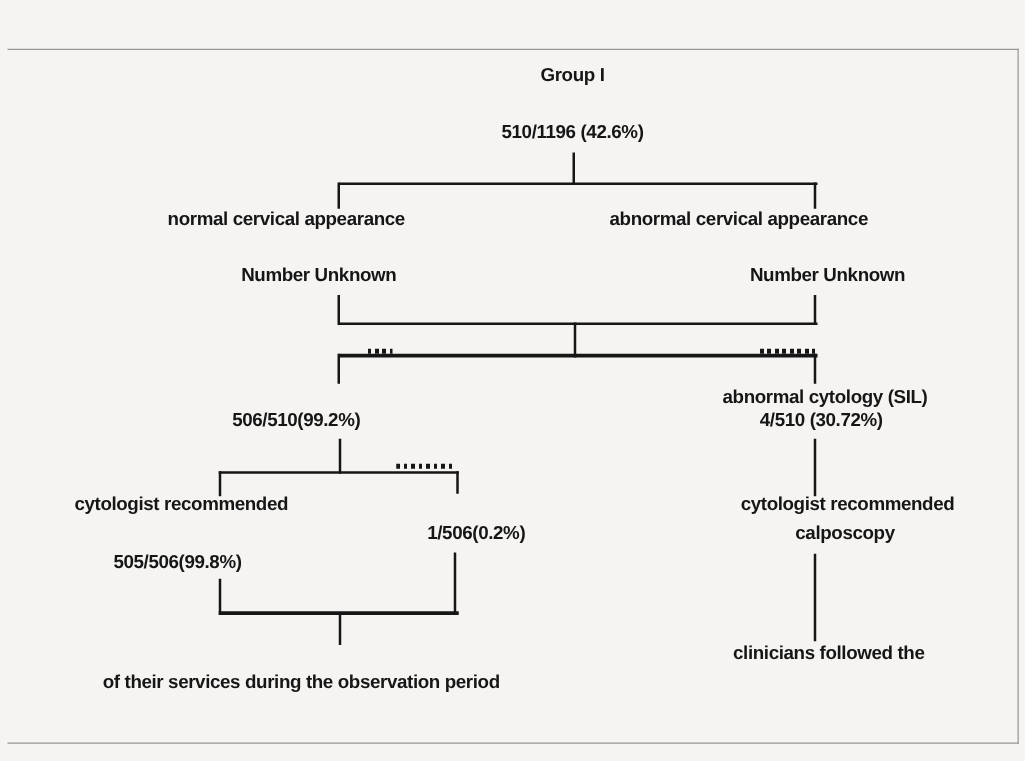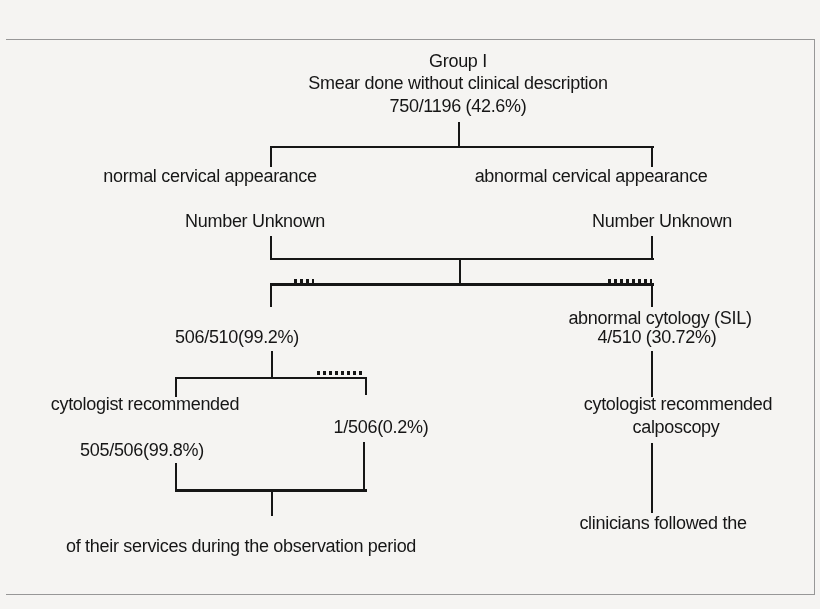--- a/index.html
+++ b/index.html
@@ -15,22 +15,22 @@
     position:absolute;
     left:6px;top:39px;width:808px;height:554px;
     border-top:1px solid #979797;
     border-right:1px solid #979797;
     border-bottom:1px solid #979797;
   }
   .t{
     position:absolute;
     transform:translateX(-50%);
     white-space:nowrap;
-    font-size:18px;
-    font-weight:normal;
+    font-size:15px;
+    font-weight:bold;
     letter-spacing:-0.3px;
     color:#161616;
     line-height:18px;
   }
   .hl{position:absolute;height:2px;background:#161616;}
   .hl.thick{height:3px;}
   .vl{position:absolute;width:2px;background:#161616;}
   .teeth{
     position:absolute;height:4px;
     background:repeating-linear-gradient(90deg,#161616 0 3px,transparent 3px 6px);
@@ -68,24 +68,23 @@
 
   <div class="vl" style="left:175px;top:463px;height:29px"></div>
   <div class="vl" style="left:363px;top:442px;height:50px"></div>
   <div class="hl thick" style="left:175px;top:489px;width:192px"></div>
   <div class="vl" style="left:271px;top:491px;height:25px"></div>
 
   <div class="vl" style="left:651px;top:351px;height:46px"></div>
   <div class="vl" style="left:651px;top:443px;height:70px"></div>
 
   <span class="t" style="left:458px;top:52px">Group I</span>
-  <span class="t" style="left:458px;top:74px">Smear done without clinical description</span>
-  <span class="t" style="left:458px;top:97px">750/1196 (42.6%)</span>
+  <span class="t" style="left:458px;top:97px">510/1196 (42.6%)</span>
 
-  <span class="t" style="left:210px;top:167px">normal cervical appearance</span>
+  <span class="t" style="left:229px;top:167px">normal cervical appearance</span>
   <span class="t" style="left:591px;top:167px">abnormal cervical appearance</span>
 
   <span class="t" style="left:255px;top:212px">Number Unknown</span>
   <span class="t" style="left:662px;top:212px">Number Unknown</span>
 
   <span class="t" style="left:237px;top:328px">506/510(99.2%)</span>
   <span class="t" style="left:660px;top:309px">abnormal cytology (SIL)</span>
   <span class="t" style="left:657px;top:328px">4/510 (30.72%)</span>
 
   <span class="t" style="left:145px;top:395px">cytologist recommended</span>

